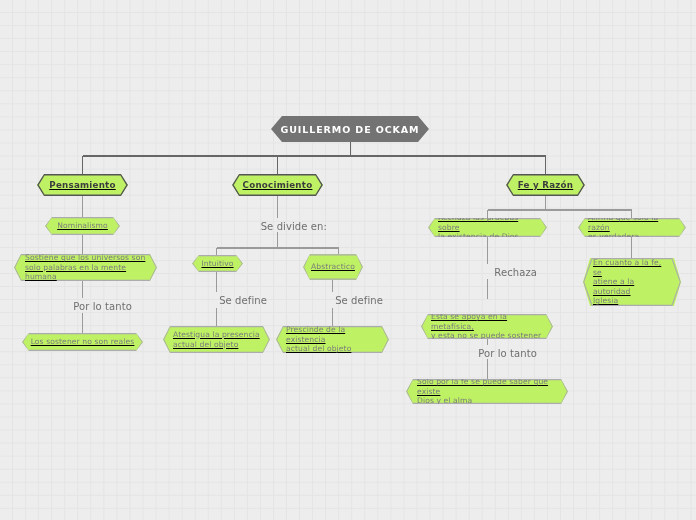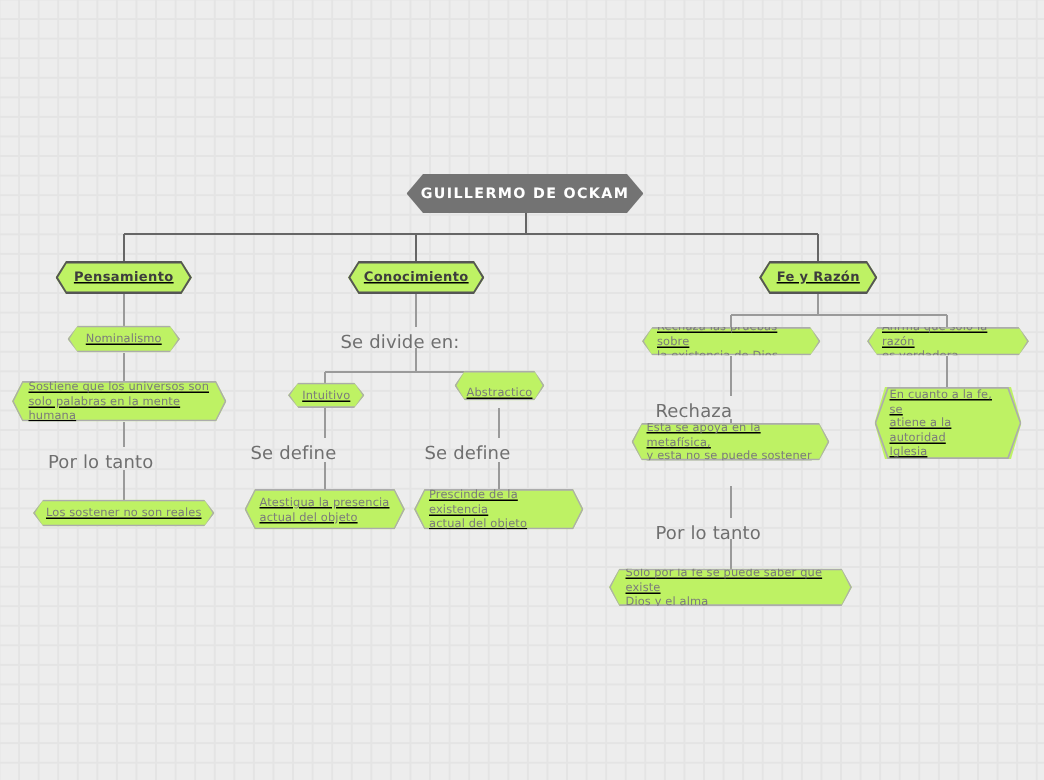--- a/index.html
+++ b/index.html
@@ -91,24 +91,24 @@
     line-height: 9.6px;
     letter-spacing: 0.1px;
   }
   .center .label { text-align: center; }
   .left .label   { text-align: left; }
 
   
   .edge-label {
     position: absolute;
     color: #6f6f6f;
-    font-size: 12px;
+    font-size: 10px;
     letter-spacing: 0.1px;
     white-space: nowrap;
-    text-align: left;
+    text-align: right;
     background: transparent;
   }
 </style>
 </head>
 <body>
 
 <div id="canvas">
 
   <svg id="edges" viewBox="0 0 696 520" width="696" height="520">
     <g fill="none" stroke="#666" stroke-width="1.1" shape-rendering="crispEdges">
@@ -188,21 +188,21 @@
 
   <div class="node lvl2 center" style="left:45px; top:217px; width:75px; height:18px;">
     <svg class="hexborder" viewBox="0 0 75 18" preserveAspectRatio="none">
       <polygon points="0.6,9 6,0.6 69,0.6 74.4,9 69,17.4 6,17.4" fill="none" stroke="#acacac" stroke-width="1.1" vector-effect="non-scaling-stroke"></polygon>
     </svg>
     <div class="inner">
       <div class="label">Nominalismo</div>
     </div>
   </div>
 
-  <div class="node lvl3 left" style="left:8px; top:254px; width:143px; height:27px; padding:0 11px;justify-content:flex-end;">
+  <div class="node lvl3 left" style="left:14px; top:254px; width:143px; height:27px; padding:0 11px;justify-content:flex-end;">
     <svg class="hexborder" viewBox="0 0 143 27" preserveAspectRatio="none">
       <polygon points="0.6,13.5 7,0.6 136,0.6 142.4,13.5 136,26.4 7,26.4" fill="none" stroke="#acacac" stroke-width="1.1" vector-effect="non-scaling-stroke"></polygon>
     </svg>
     <div class="inner">
       <div class="label">Sostiene que los universos son</div>
       <div class="label">solo palabras en la mente humana</div>
     </div>
   </div>
 
   <div class="edge-label" style="left:32px; top:301px; width:100px;">Por lo tanto</div>
@@ -220,21 +220,21 @@
 
   <div class="node lvl2 center" style="left:192px; top:255px; width:51px; height:17px;">
     <svg class="hexborder" viewBox="0 0 51 17" preserveAspectRatio="none">
       <polygon points="0.6,8.5 6,0.6 45,0.6 50.4,8.5 45,16.4 6,16.4" fill="none" stroke="#acacac" stroke-width="1.1" vector-effect="non-scaling-stroke"></polygon>
     </svg>
     <div class="inner">
       <div class="label">Intuitivo</div>
     </div>
   </div>
 
-  <div class="node lvl2 center" style="left:303px; top:247px; width:60px; height:20px;align-items:flex-end;">
+  <div class="node lvl2 center" style="left:303px; top:254px; width:60px; height:26px;">
     <svg class="hexborder" viewBox="0 0 60 17" preserveAspectRatio="none">
       <polygon points="0.6,8.5 6,0.6 54,0.6 59.4,8.5 54,16.4 6,16.4" fill="none" stroke="#acacac" stroke-width="1.1" vector-effect="non-scaling-stroke"></polygon>
     </svg>
     <div class="inner">
       <div class="label">Abstractico</div>
     </div>
   </div>
 
   <div class="edge-label" style="left:167px; top:295px; width:100px;">Se define</div>
 
@@ -275,21 +275,21 @@
       <polygon points="0.6,9.5 6,0.6 102,0.6 107.4,9.5 102,18.4 6,18.4" fill="none" stroke="#acacac" stroke-width="1.1" vector-effect="non-scaling-stroke"></polygon>
     </svg>
     <div class="inner">
       <div class="label">Afirma que solo la razón</div>
       <div class="label">es verdadera</div>
     </div>
   </div>
 
   <div class="edge-label" style="left:437px; top:267px; width:100px;">Rechaza</div>
 
-  <div class="node lvl3 left" style="left:421px; top:282px; width:132px; height:25px; padding:8px 10px;">
+  <div class="node lvl3 left" style="left:421px; top:314px; width:132px; height:25px; padding:8px 10px;">
     <svg class="hexborder" viewBox="0 0 132 25" preserveAspectRatio="none">
       <polygon points="0.6,12.5 6.5,0.6 125.5,0.6 131.4,12.5 125.5,24.4 6.5,24.4" fill="none" stroke="#acacac" stroke-width="1.1" vector-effect="non-scaling-stroke"></polygon>
     </svg>
     <div class="inner">
       <div class="label">Esta se apoya en la metafísica,</div>
       <div class="label">y esta no se puede sostener</div>
     </div>
   </div>
 
   <div class="edge-label" style="left:437px; top:348px; width:100px;">Por lo tanto</div>

